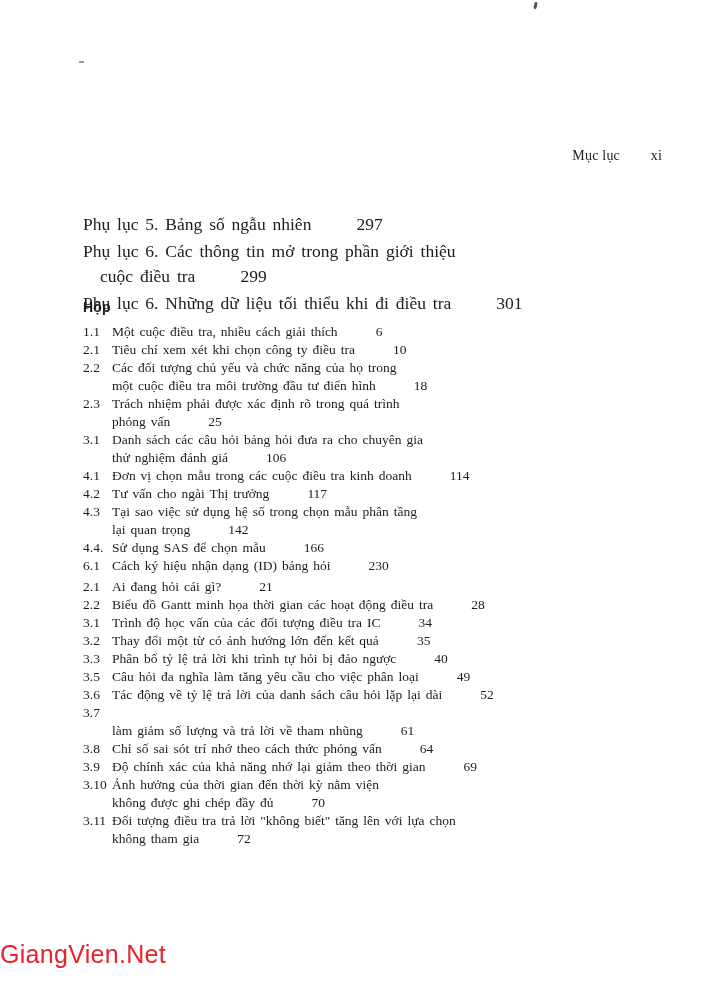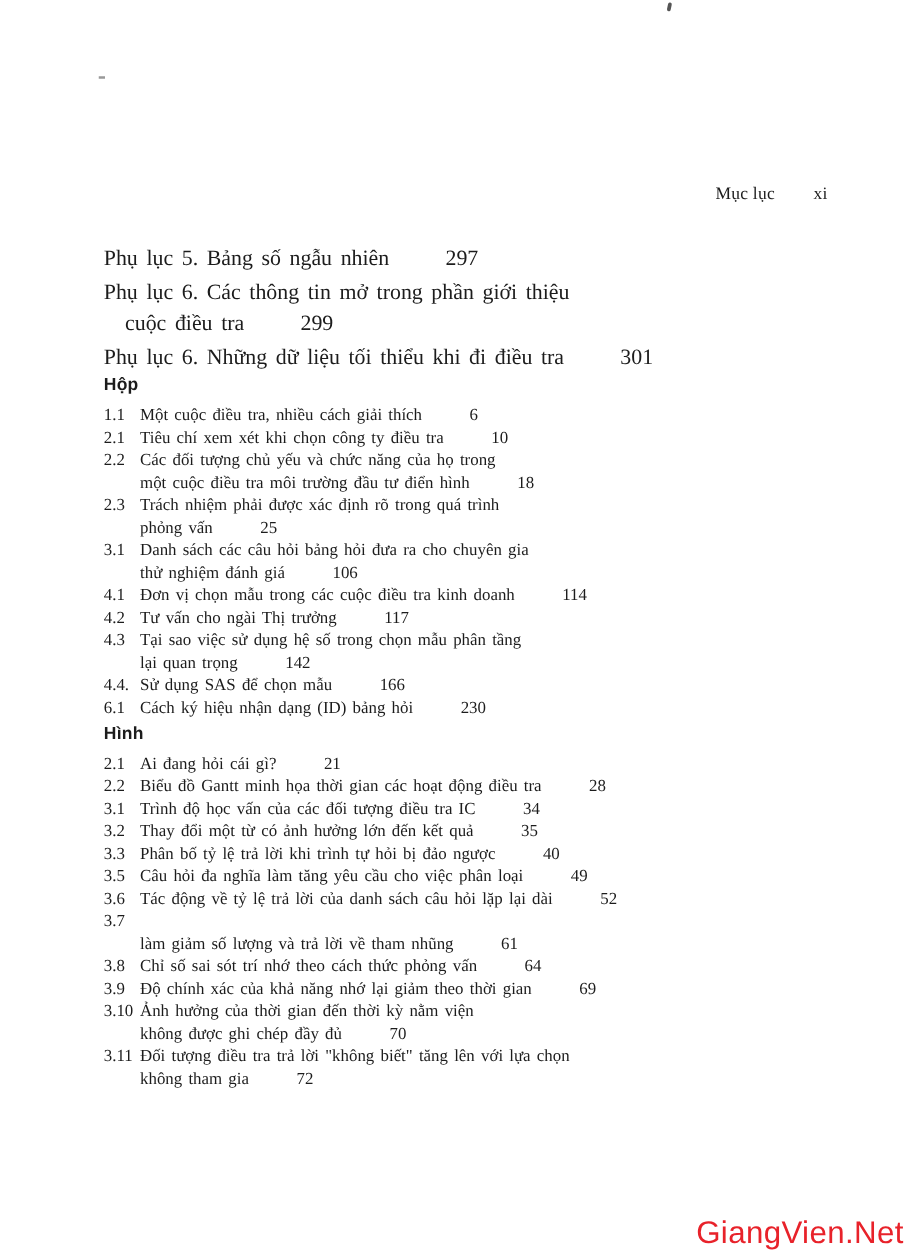--- a/index.html
+++ b/index.html
@@ -20,21 +20,21 @@
 
   
   .running-header {
     position: absolute; top: 148px; right: 61px;
     font-size: 14px; letter-spacing: 0.2px;
   }
   .running-header .folio { margin-left: 27px; }
 
   
   .appendix-list {
-    position: absolute; left: 83px; top: 194px;
+    position: absolute; left: 83px; top: 212px;
     width: 580px; font-size: 17.5px; line-height: 25px;
     word-spacing: 2.5px;
   }
   .app-entry { margin-bottom: 2px; }
   .app-entry .cont { margin-left: 17px; }
   .app-entry .pg { margin-left: 45px; }
 
   
   .toc-section { position: absolute; left: 83px; width: 590px; }
   .toc-section.boxes { top: 299px; }
@@ -45,23 +45,23 @@
     letter-spacing: 0.2px;
   }
   .entry { display: flex; font-size: 13.5px; line-height: 18px; word-spacing: 1.6px; }
   .entry .num { width: 29px; flex-shrink: 0; }
   .entry .etext { flex: 1; }
   .entry .pg { margin-left: 38px; }
 
   
   .watermark {
     position: absolute; left: 0; right: 0; top: 940px;
-    text-align: right;
+    text-align: left;
     font-family: "Liberation Sans", sans-serif;
-    font-size: 25px; letter-spacing: 0.3px; margin-top: 32px;
+    font-size: 25px; letter-spacing: 0.3px;
   }
 </style>
 </head>
 <body style="color: rgb(28, 28, 28);">
 
 <div class="page">
 
   <span class="artifact comma"></span>
   <span class="artifact dot"></span>
 
@@ -116,21 +116,20 @@
           <span class="etext"><span>Sử dụng SAS để chọn mẫu</span><span class="pg">166</span></span>
         </div>
         <div class="entry">
           <span class="num">6.1</span>
           <span class="etext"><span>Cách ký hiệu nhận dạng (ID) bảng hỏi</span><span class="pg">230</span></span>
         </div>
       </div>
   </div>
 
   <div class="toc-section figures">
-    <div class="section-title">Hình</div>
     <div class="entries">
         <div class="entry">
           <span class="num">2.1</span>
           <span class="etext"><span>Ai đang hỏi cái gì?</span><span class="pg">21</span></span>
         </div>
         <div class="entry">
           <span class="num">2.2</span>
           <span class="etext"><span>Biểu đồ Gantt minh họa thời gian các hoạt động điều tra</span><span class="pg">28</span></span>
         </div>
         <div class="entry">

